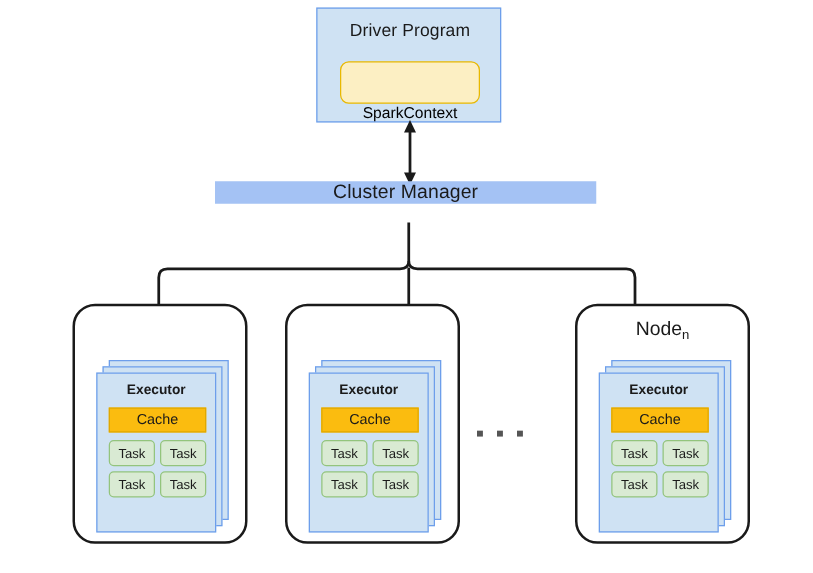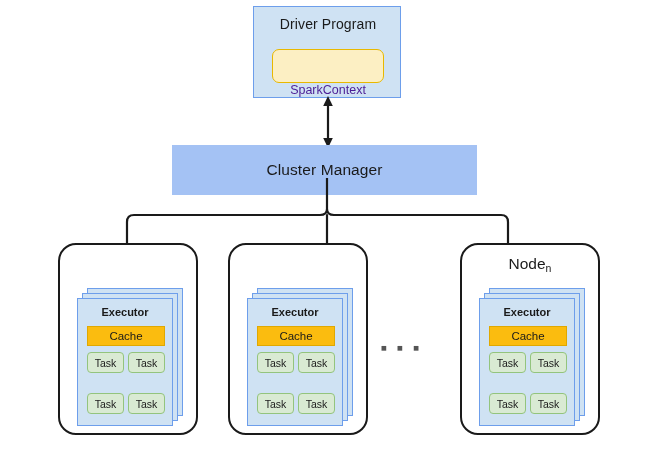--- a/index.html
+++ b/index.html
@@ -49,40 +49,40 @@
     background: #fcefc3;
     border: 1.5px solid #e8b800;
     border-radius: 7px;
     box-sizing: border-box;
     display: flex;
     align-items: center;
     justify-content: center;
   }
   .sparkcontext-label {
     font-size: 12.5px;
-    color: #4c1d95;
+    color: #000000;
     margin-top: 48px;
   }
 
   
   .arrow-svg {
     position: absolute;
     left: 315px;
     top: 96px;
     width: 26px;
     height: 52px;
   }
 
   
   .cluster-bar {
     position: absolute;
     left: 172px;
     top: 145px;
     width: 305px;
-    height: 50px;
+    height: 18px;
     background: #a4c2f4;
     display: flex;
     align-items: center;
     justify-content: center;
   }
   .cluster-label {
     font-size: 15.5px;
     color: #1a1a1a;
     letter-spacing: 0.1px;
   }
@@ -186,21 +186,21 @@
     font-size: 11.5px;
     color: #1a1a1a;
   }
   .task-grid {
     position: absolute;
     left: 9px;
     top: 53px;
     width: 78px;
     display: flex;
     flex-wrap: wrap;
-    gap: 20px 4px;
+    gap: 4px 4px;
   }
   .task-box {
     width: 37px;
     height: 21px;
     background: #d9ead3;
     border: 1.2px solid #93c47d;
     border-radius: 4px;
     box-sizing: border-box;
     display: flex;
     align-items: center;

